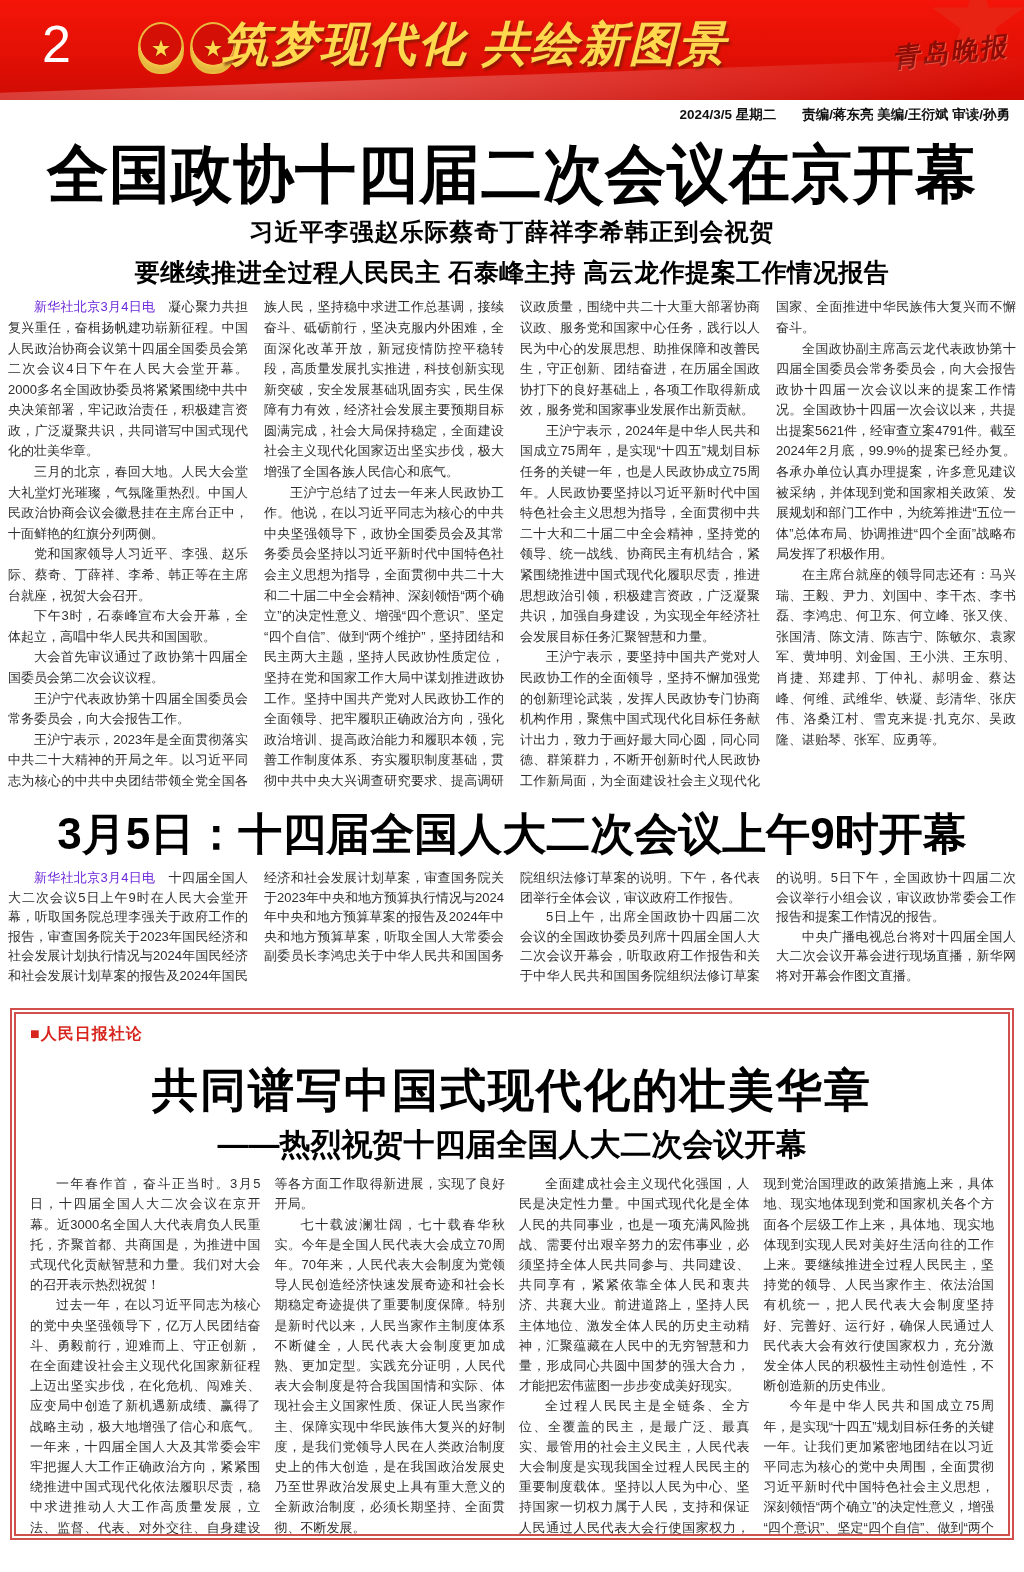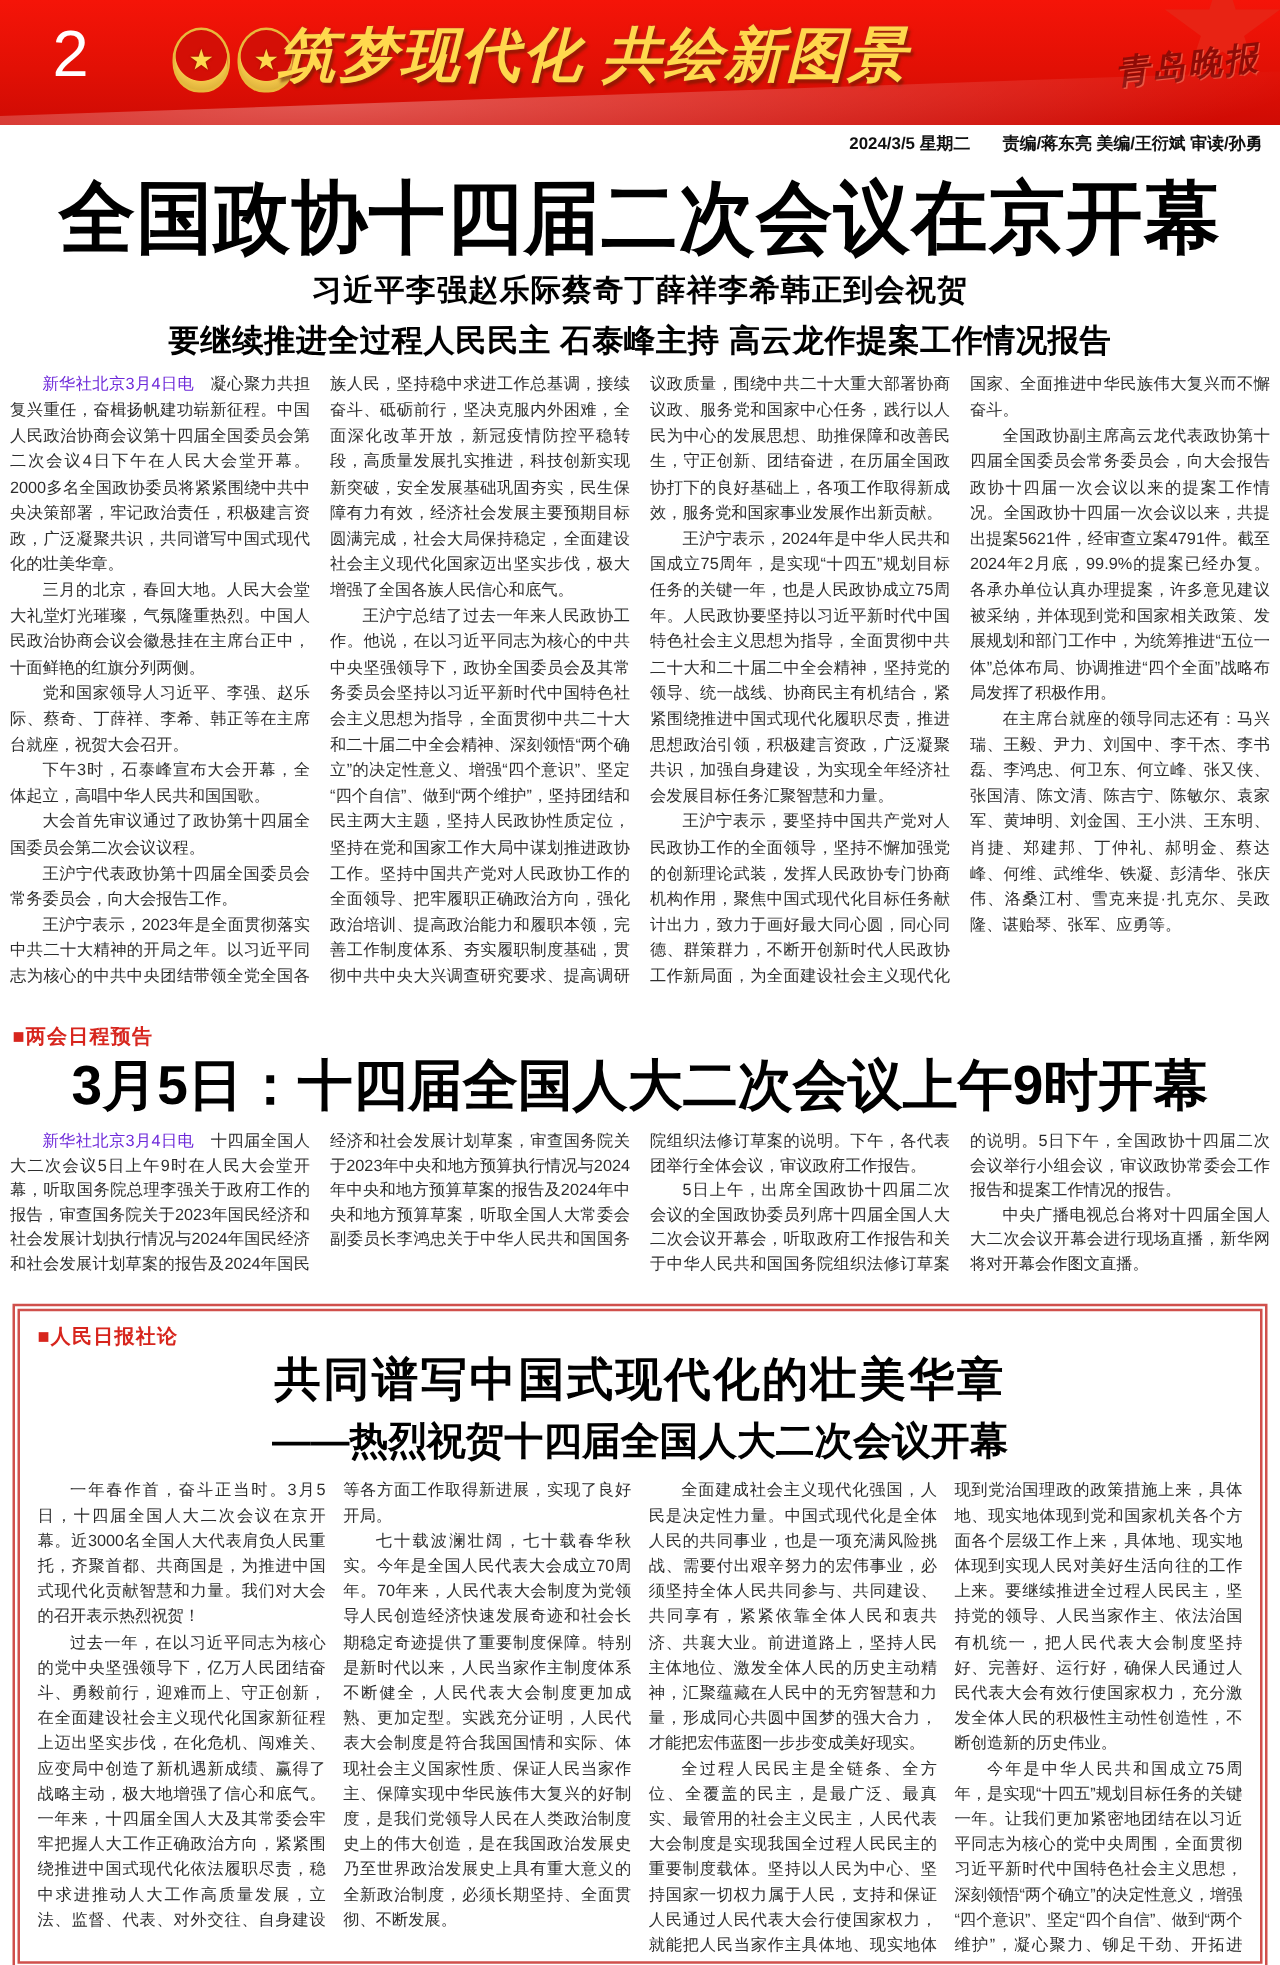--- a/index.html
+++ b/index.html
@@ -50,21 +50,21 @@
   
   .tag{ color:#d7251d; font-weight:900; font-size:16px; letter-spacing:1px; }
   .tag-a2{ margin:14px 0 2px 10px; }
 
   .a2-head{ text-align:center; margin:4px 0 8px 0; }
   .a2-head h1{ font-size:44px; font-weight:900; color:#000; letter-spacing:0; line-height:1.15; white-space:nowrap; }
 
   
   .editorial-box{ margin:16px 10px 0 10px; border:6px double #d0504c; padding:10px 14px 12px 14px; height:532px; overflow:hidden; }
   .ed-head{ text-align:center; }
-  .ed-head h1{ font-size:37px; font-weight:900; color:#000; letter-spacing:2px; line-height:1.2; margin-top:2px; white-space:nowrap; }
+  .ed-head h1{ font-size:46px; font-weight:900; color:#000; letter-spacing:2px; line-height:1.2; margin-top:18px; white-space:nowrap; }
   .ed-sub{ text-align:center; font-size:31px; font-weight:900; color:#000; margin-top:6px; white-space:nowrap; }
 </style>
 </head>
 <body>
 
 <div class="page">
 
   <header class="banner">
     <div class="page-num">2</div>
     <div class="emblems">
@@ -100,21 +100,20 @@
       <p>大会首先审议通过了政协第十四届全国委员会第二次会议议程。</p>
       <p>王沪宁代表政协第十四届全国委员会常务委员会，向大会报告工作。</p>
       <p>王沪宁表示，2023年是全面贯彻落实中共二十大精神的开局之年。以习近平同志为核心的中共中央团结带领全党全国各族人民，坚持稳中求进工作总基调，接续奋斗、砥砺前行，坚决克服内外困难，全面深化改革开放，新冠疫情防控平稳转段，高质量发展扎实推进，科技创新实现新突破，安全发展基础巩固夯实，民生保障有力有效，经济社会发展主要预期目标圆满完成，社会大局保持稳定，全面建设社会主义现代化国家迈出坚实步伐，极大增强了全国各族人民信心和底气。</p>
       <p>王沪宁总结了过去一年来人民政协工作。他说，在以习近平同志为核心的中共中央坚强领导下，政协全国委员会及其常务委员会坚持以习近平新时代中国特色社会主义思想为指导，全面贯彻中共二十大和二十届二中全会精神、深刻领悟“两个确立”的决定性意义、增强“四个意识”、坚定“四个自信”、做到“两个维护”，坚持团结和民主两大主题，坚持人民政协性质定位，坚持在党和国家工作大局中谋划推进政协工作。坚持中国共产党对人民政协工作的全面领导、把牢履职正确政治方向，强化政治培训、提高政治能力和履职本领，完善工作制度体系、夯实履职制度基础，贯彻中共中央大兴调查研究要求、提高调研议政质量，围绕中共二十大重大部署协商议政、服务党和国家中心任务，践行以人民为中心的发展思想、助推保障和改善民生，守正创新、团结奋进，在历届全国政协打下的良好基础上，各项工作取得新成效，服务党和国家事业发展作出新贡献。</p>
       <p>王沪宁表示，2024年是中华人民共和国成立75周年，是实现“十四五”规划目标任务的关键一年，也是人民政协成立75周年。人民政协要坚持以习近平新时代中国特色社会主义思想为指导，全面贯彻中共二十大和二十届二中全会精神，坚持党的领导、统一战线、协商民主有机结合，紧紧围绕推进中国式现代化履职尽责，推进思想政治引领，积极建言资政，广泛凝聚共识，加强自身建设，为实现全年经济社会发展目标任务汇聚智慧和力量。</p>
       <p>王沪宁表示，要坚持中国共产党对人民政协工作的全面领导，坚持不懈加强党的创新理论武装，发挥人民政协专门协商机构作用，聚焦中国式现代化目标任务献计出力，致力于画好最大同心圆，同心同德、群策群力，不断开创新时代人民政协工作新局面，为全面建设社会主义现代化国家、全面推进中华民族伟大复兴而不懈奋斗。</p>
       <p>全国政协副主席高云龙代表政协第十四届全国委员会常务委员会，向大会报告政协十四届一次会议以来的提案工作情况。全国政协十四届一次会议以来，共提出提案5621件，经审查立案4791件。截至2024年2月底，99.9%的提案已经办复。各承办单位认真办理提案，许多意见建议被采纳，并体现到党和国家相关政策、发展规划和部门工作中，为统筹推进“五位一体”总体布局、协调推进“四个全面”战略布局发挥了积极作用。</p>
       <p>在主席台就座的领导同志还有：马兴瑞、王毅、尹力、刘国中、李干杰、李书磊、李鸿忠、何卫东、何立峰、张又侠、张国清、陈文清、陈吉宁、陈敏尔、袁家军、黄坤明、刘金国、王小洪、王东明、肖捷、郑建邦、丁仲礼、郝明金、蔡达峰、何维、武维华、铁凝、彭清华、张庆伟、洛桑江村、雪克来提·扎克尔、吴政隆、谌贻琴、张军、应勇等。</p>
     </div>
 
-  <div class="tag tag-a2">■两会日程预告</div>
   <article class="a2-head">
     <h1>3月5日：十四届全国人大二次会议上午9时开幕</h1>
   </article>
   <div class="cols cols-a2">
       <p><b>新华社北京3月4日电</b>　十四届全国人大二次会议5日上午9时在人民大会堂开幕，听取国务院总理李强关于政府工作的报告，审查国务院关于2023年国民经济和社会发展计划执行情况与2024年国民经济和社会发展计划草案的报告及2024年国民经济和社会发展计划草案，审查国务院关于2023年中央和地方预算执行情况与2024年中央和地方预算草案的报告及2024年中央和地方预算草案，听取全国人大常委会副委员长李鸿忠关于中华人民共和国国务院组织法修订草案的说明。下午，各代表团举行全体会议，审议政府工作报告。</p>
       <p>5日上午，出席全国政协十四届二次会议的全国政协委员列席十四届全国人大二次会议开幕会，听取政府工作报告和关于中华人民共和国国务院组织法修订草案的说明。5日下午，全国政协十四届二次会议举行小组会议，审议政协常委会工作报告和提案工作情况的报告。</p>
       <p>中央广播电视总台将对十四届全国人大二次会议开幕会进行现场直播，新华网将对开幕会作图文直播。</p>
     </div>
 
   <section class="editorial-box">

